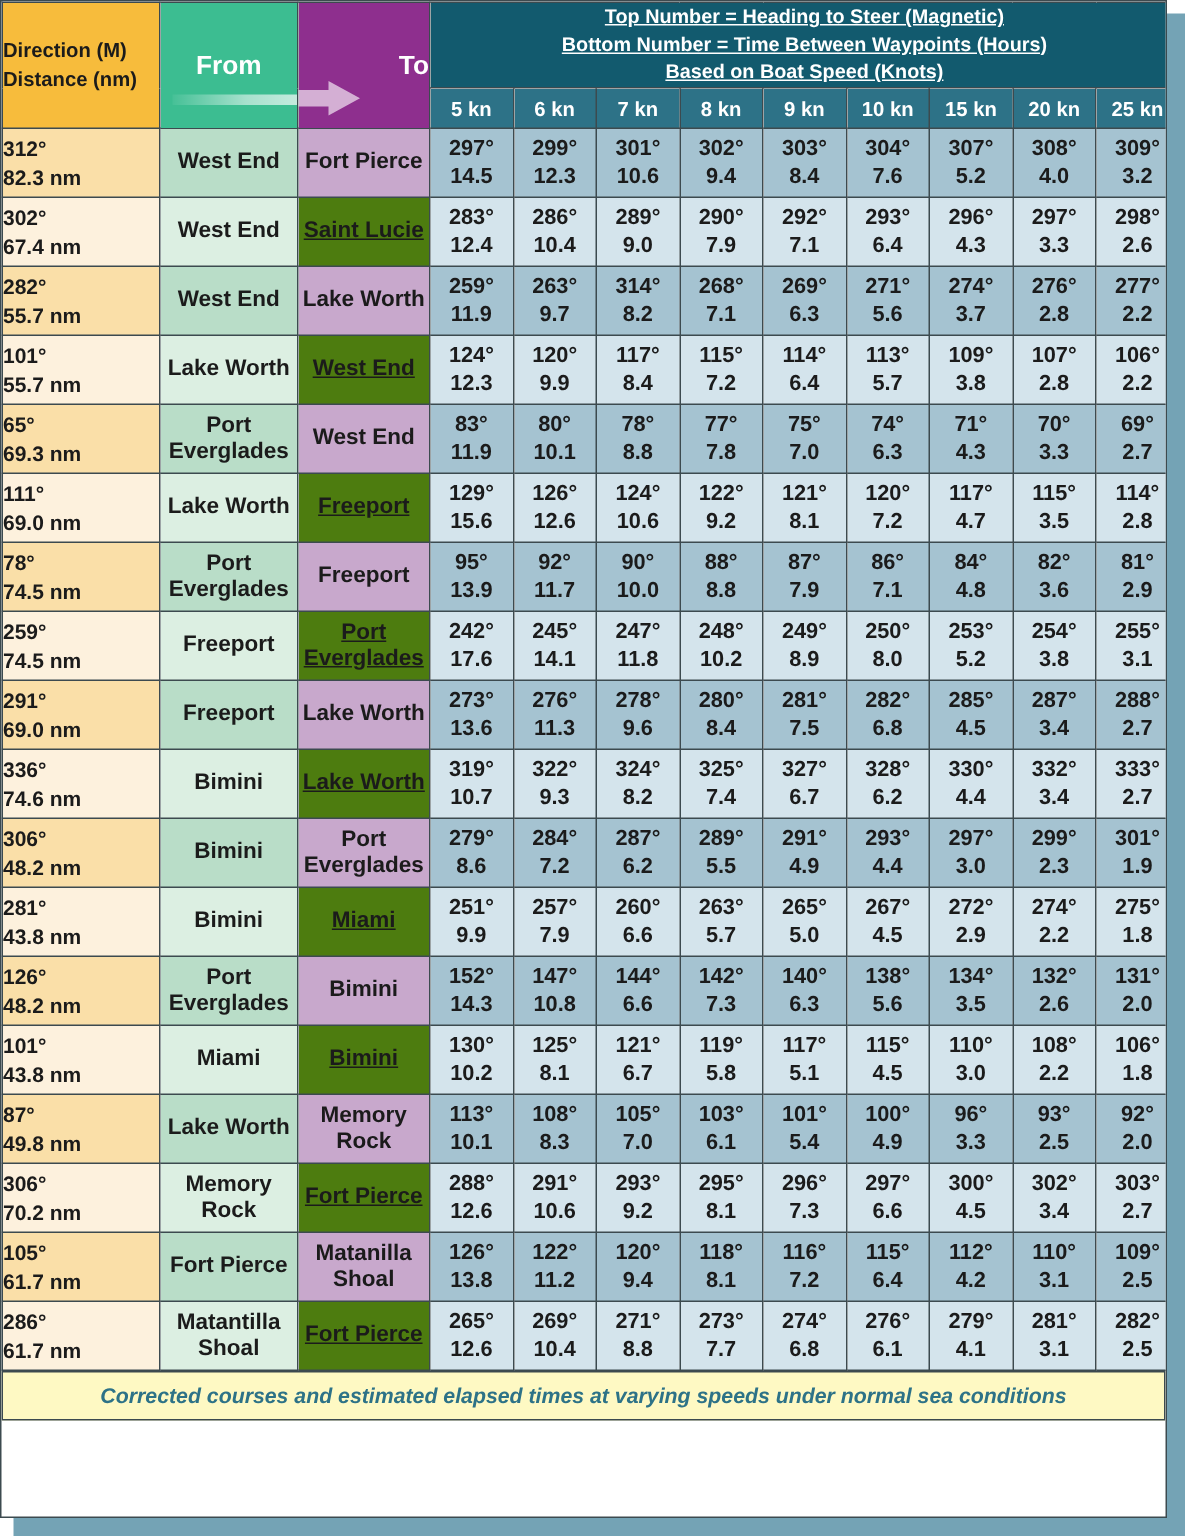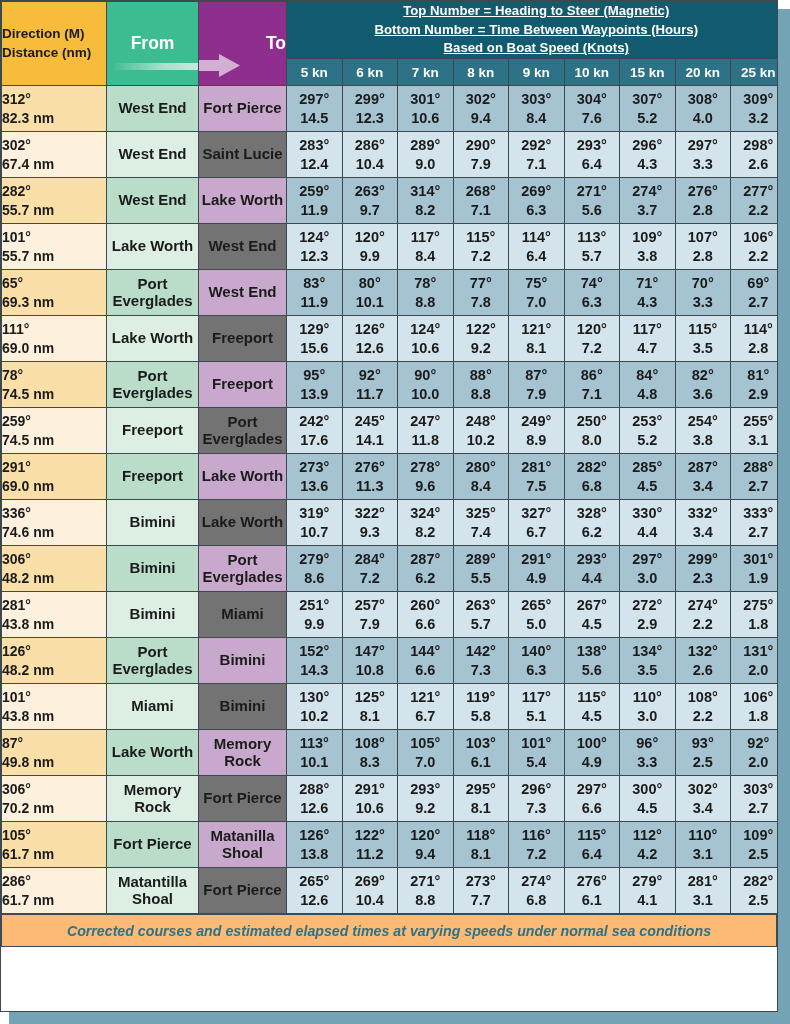--- a/index.html
+++ b/index.html
@@ -180,27 +180,27 @@
   }
   .t-val .deg { display: block; }
   .t-val .hrs { display: block; }
 
   
   tr.odd  .t-dir   { background: #fadfa8; }
   tr.even .t-dir   { background: #fdf1dd; }
   tr.odd  .t-from  { background: #b9ddc8; }
   tr.even .t-from  { background: #dcefe2; }
   tr.odd  .t-to    { background: #c8a8cc; }
-  tr.even .t-to    { background: #737373; }
+  tr.even .t-to    { background: #4d7c0f; text-decoration: underline; }
   tr.odd  .t-val   { background: #a5c3d1; }
   tr.even .t-val   { background: #d4e4ec; }
 
   
   #footer-bar {
-    background: #fdba74;
+    background: #fef9c3;
     border-top: 1px solid #3c4a4f;
     border-left: 1px solid #3c4a4f;
     border-right: 1px solid #3c4a4f;
     border-bottom: 1px solid #3c4a4f;
     height: 33px;
     width: 776px;
     box-sizing: border-box;
     display: flex;
     align-items: center;
     justify-content: center;

